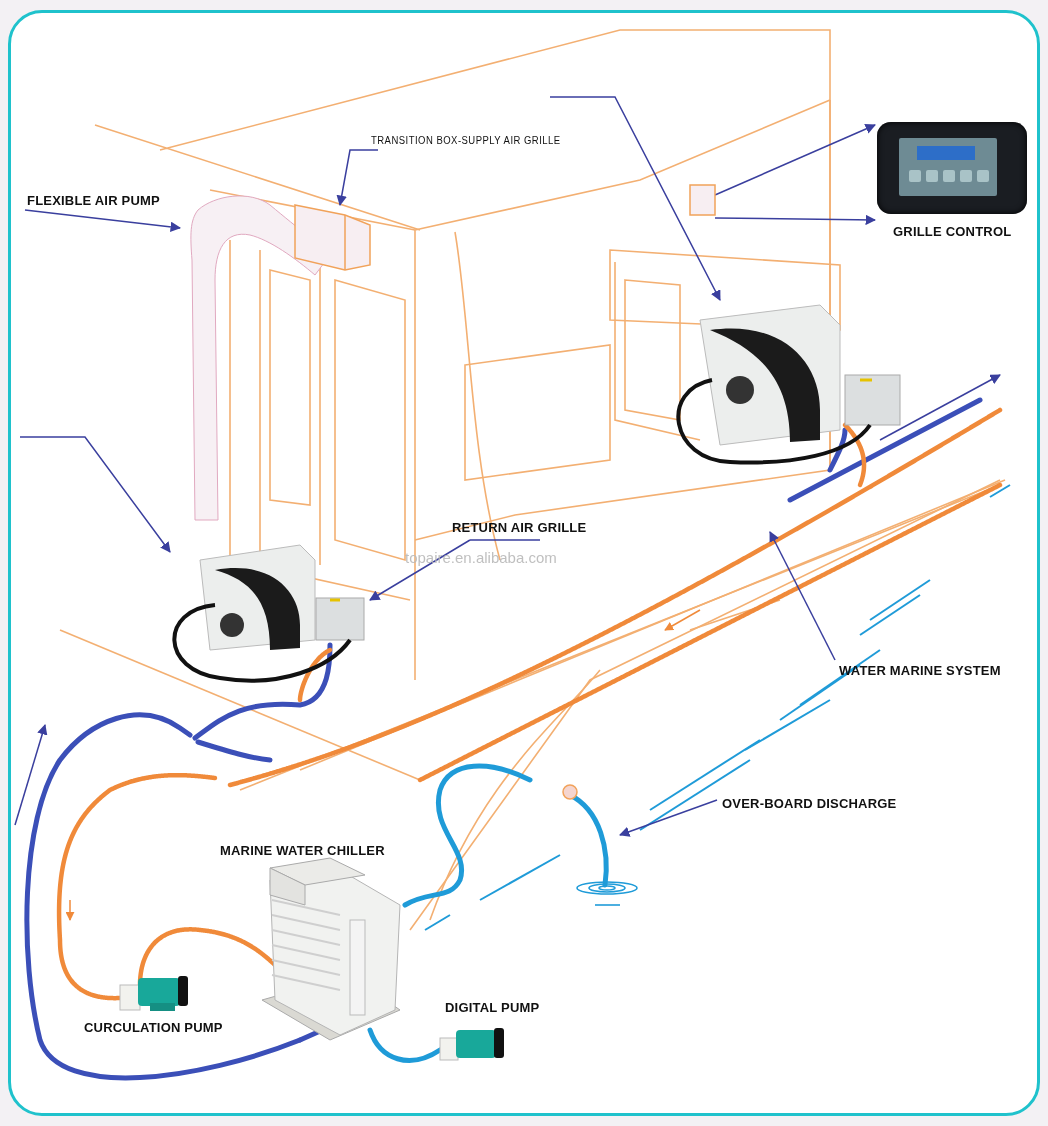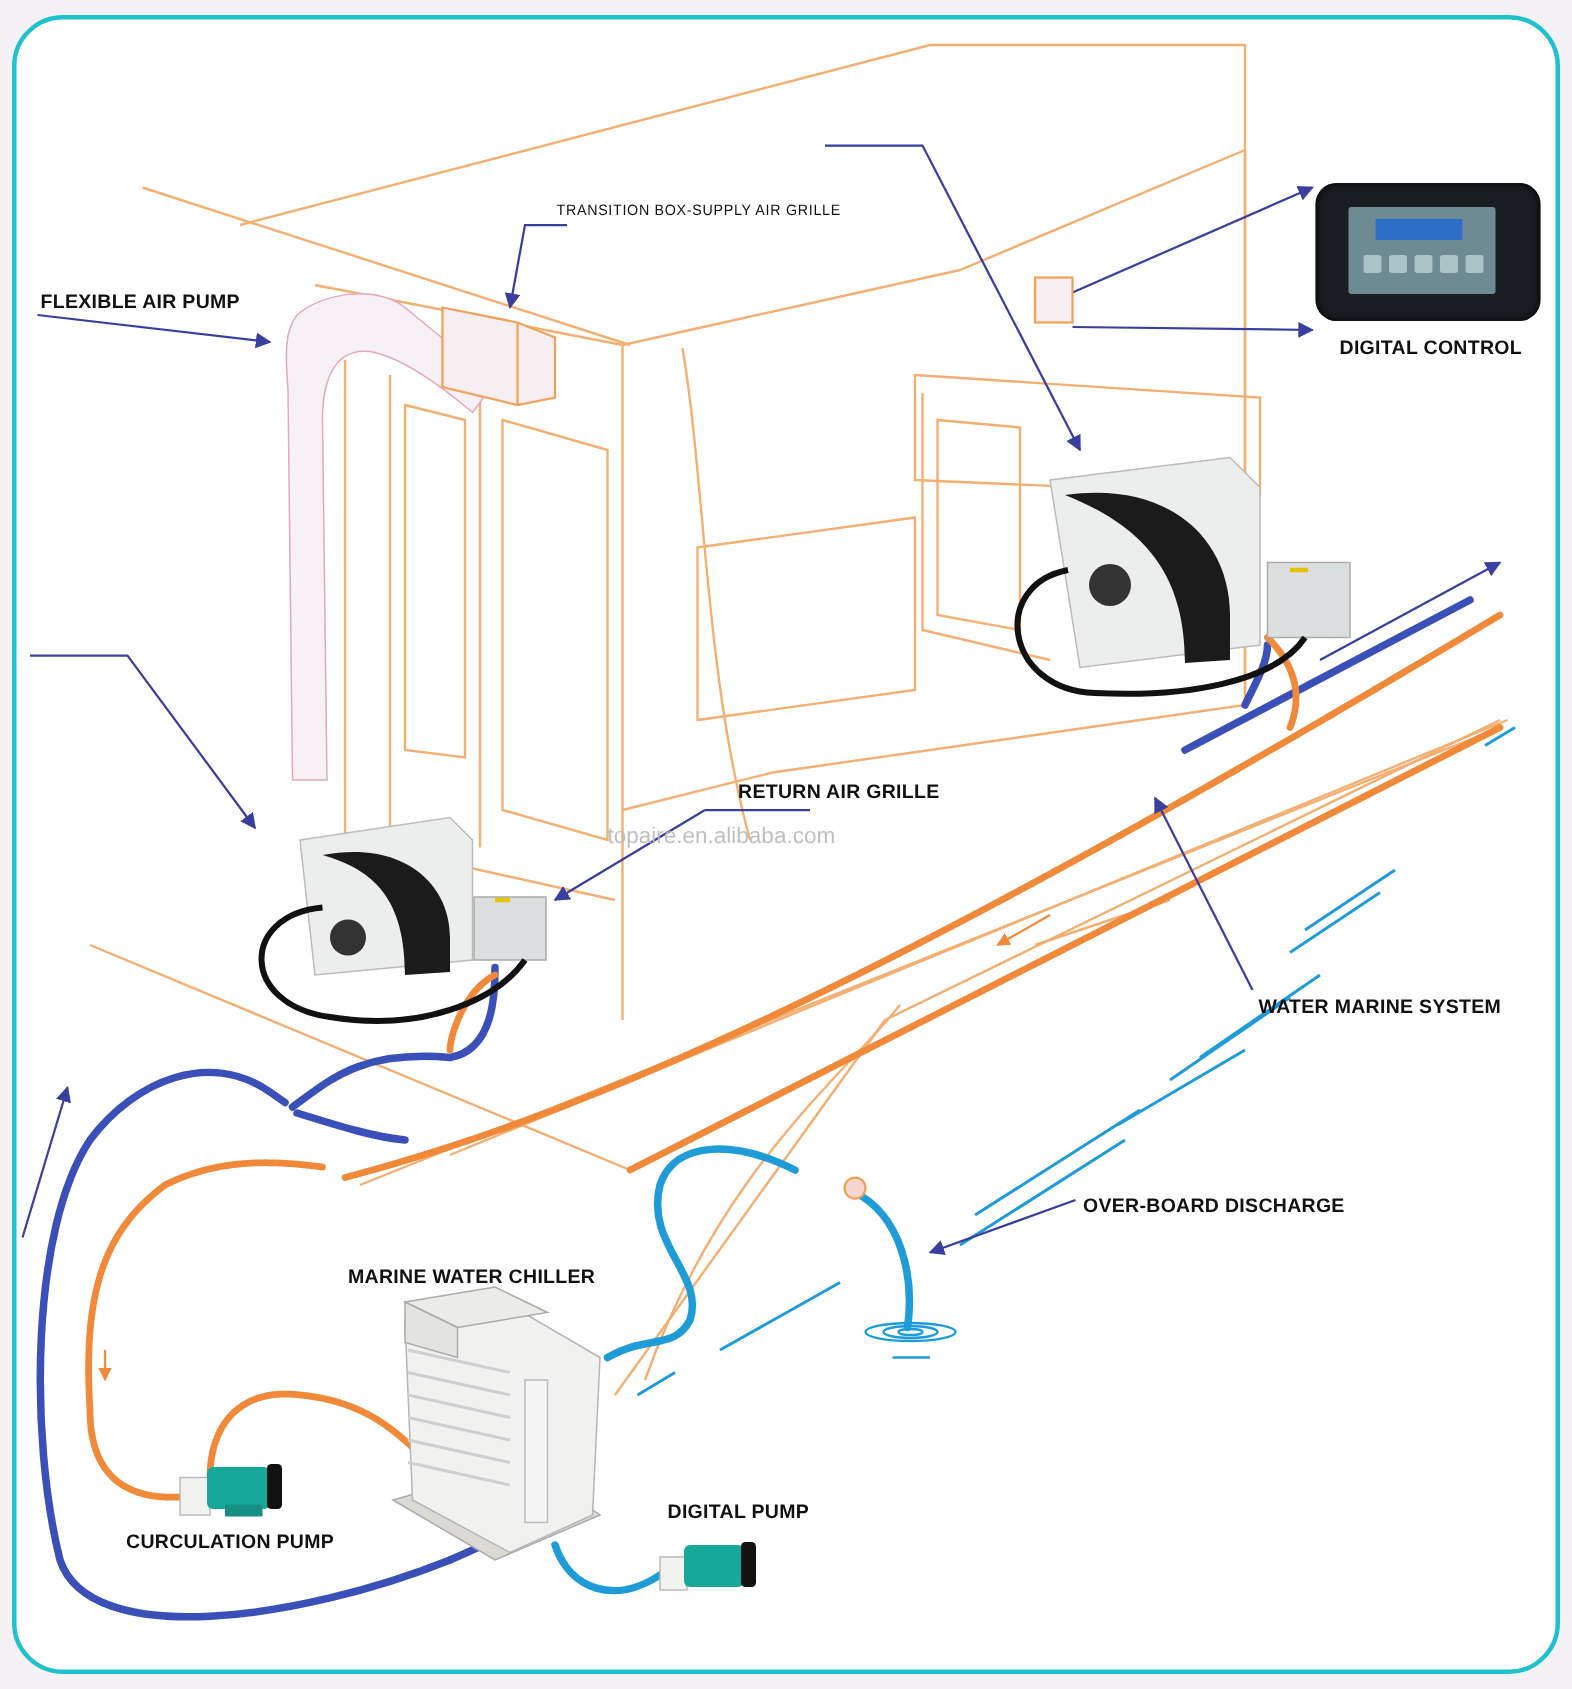--- a/index.html
+++ b/index.html
@@ -177,21 +177,21 @@
       <span></span>
       <span></span>
       <span></span>
       <span></span>
     </div>
   </div>
 </div>
 
 <div class="lbl small" style="left:371px; top:135px;">TRANSITION BOX-SUPPLY AIR GRILLE</div>
 <div class="lbl" style="left:27px; top:193px;">FLEXIBLE AIR PUMP</div>
-<div class="lbl" style="left:893px; top:224px;">DIGITAL CONTROL</div>
-<div class="lbl" style="left:492px; top:520px;">RETURN AIR GRILLE</div>
+<div class="lbl" style="left:893px; top:224px;">GRILLE CONTROL</div>
+<div class="lbl" style="left:452px; top:520px;">RETURN AIR GRILLE</div>
 <div class="lbl" style="left:839px; top:663px;">WATER MARINE SYSTEM</div>
 <div class="lbl" style="left:722px; top:796px;">OVER-BOARD DISCHARGE</div>
-<div class="lbl" style="left:232px; top:843px;">MARINE WATER CHILLER</div>
+<div class="lbl" style="left:220px; top:843px;">MARINE WATER CHILLER</div>
 <div class="lbl" style="left:84px; top:1020px;text-align:right;">CURCULATION PUMP</div>
 <div class="lbl" style="left:445px; top:1000px;">DIGITAL PUMP</div>
 
 <div class="watermark">topaire.en.alibaba.com</div>
 
 </body></html>

